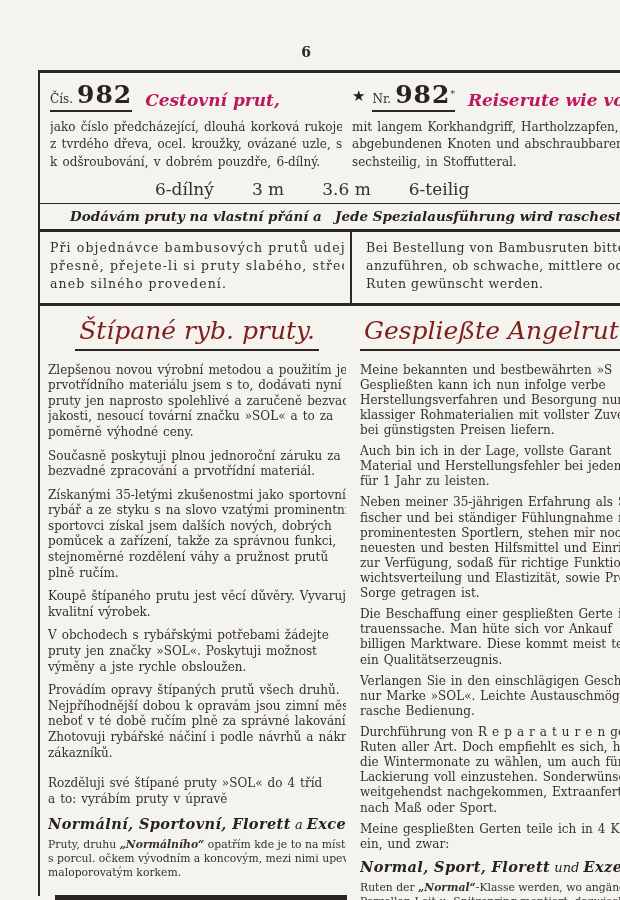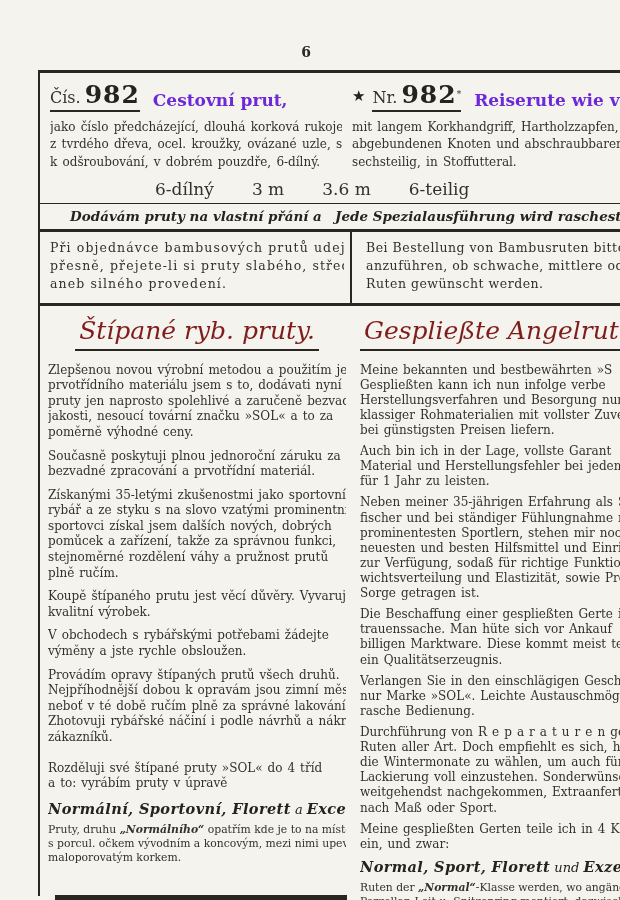--- a/index.html
+++ b/index.html
@@ -16,24 +16,24 @@
     position:absolute; top:70px; left:38px; width:582px; height:826px;
     border-top:3px solid #2a2722; border-left:2px solid #2a2722;
     box-sizing:border-box;
   }
   .tline{ white-space:nowrap; overflow:hidden; }
   .hdr{ display:flex; padding:7px 0 4px 10px; }
   .hcol-l{ width:292px; }
   .hcol-r{ flex:1; padding-left:10px; min-width:0; }
   .numline{ display:flex; align-items:baseline; }
   .numgrp{ border-bottom:2.5px solid #2a2722; padding-bottom:1px; white-space:nowrap; }
-  .numlabel{ font-size:16px;margin-top:29px; }
+  .numlabel{ font-size:12px;margin-top:29px; }
   .numbig{ font-size:25px; font-weight:bold; letter-spacing:1px; margin-left:4px; color:#26231e; }
   .numsup{ font-size:9px; vertical-align:super; }
-  .ptitle{ font-size:17px; font-weight:bold; margin-left:13px; position:relative; top:3px; white-space:nowrap; color:#6d28d9; }
+  .ptitle{ font-size:17px; font-weight:bold; font-style:italic; margin-left:13px; position:relative; top:3px; white-space:nowrap; color:#be185d; }
   .star{ font-size:15px; margin-right:7px; position:relative; top:-2px; color:#26231e; }
   .hbody{ margin-top:7px; font-size:12px; line-height:1.45; word-spacing:0.12em; }
   .sizes{ display:flex; align-items:baseline; padding:4px 0 4px 115px; font-size:17px; }
   .sizes span{ margin-right:38px; white-space:nowrap; }
   .rule{ border-top:2px solid #2a2722; height:0; }
   .rule.thin{ border-top-width:1.5px; }
   .rule.thick{ border-top-width:3px; }
   .special{ display:flex; align-items:baseline; padding:4px 0 5px 0; font-size:13.5px; font-weight:bold; font-style:italic; color:#26231e; }
   .sp-l{ padding-left:30px; width:285px; white-space:nowrap; overflow:hidden; box-sizing:border-box; }
   .sp-r{ flex:1; padding-left:10px; white-space:nowrap; overflow:hidden; min-width:0; }
@@ -147,20 +147,21 @@
             <div class="tline">pomůcek a zařízení, takže za správnou funkci,</div>
             <div class="tline">stejnoměrné rozdělení váhy a pružnost prutů</div>
             <div class="tline">plně ručím.</div>
           </div>
         <div class="para">
             <div class="tline">Koupě štípaného prutu jest věcí důvěry. Vyvarujte</div>
             <div class="tline">kvalitní výrobek.</div>
           </div>
         <div class="para">
             <div class="tline">V obchodech s rybářskými potřebami žádejte</div>
+            <div class="tline">pruty jen značky »SOL«. Poskytuji možnost</div>
             <div class="tline">výměny a jste rychle obsloužen.</div>
           </div>
         <div class="para">
             <div class="tline">Provádím opravy štípaných prutů všech druhů.</div>
             <div class="tline">Nejpříhodnější dobou k opravám jsou zimní měsíce,</div>
             <div class="tline">neboť v té době ručím plně za správné lakování.</div>
             <div class="tline">Zhotovuji rybářské náčiní i podle návrhů a nákresů</div>
             <div class="tline">zákazníků.</div>
           </div>
         <div class="para gap-big">

